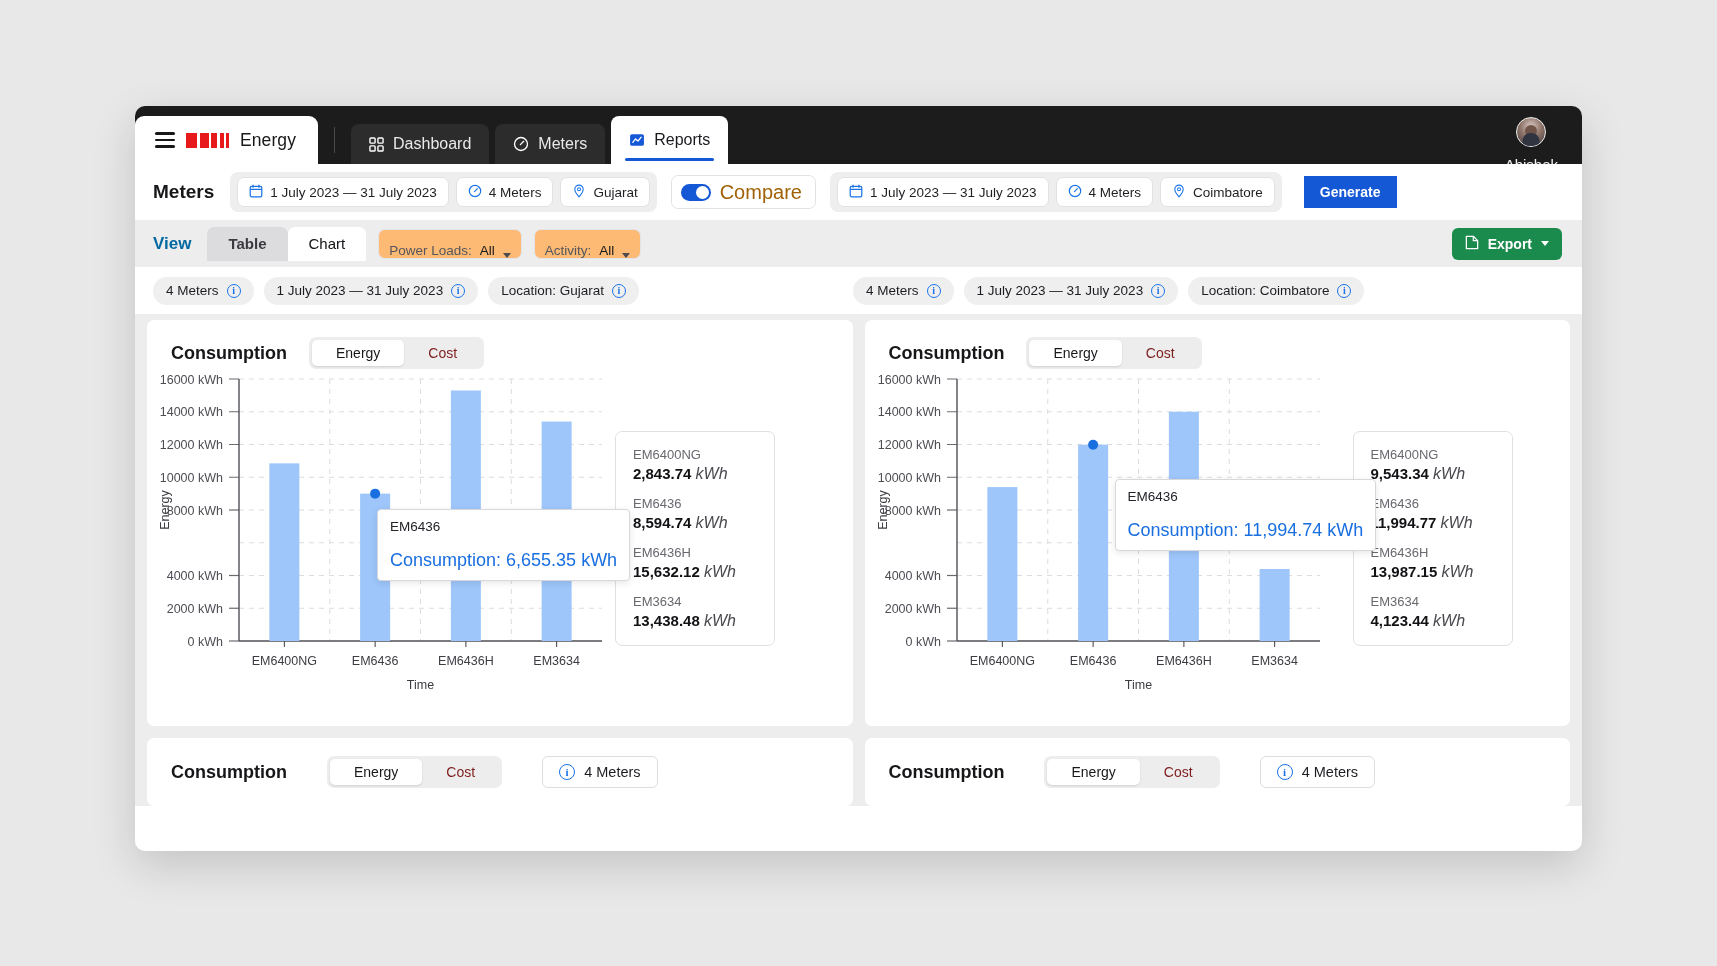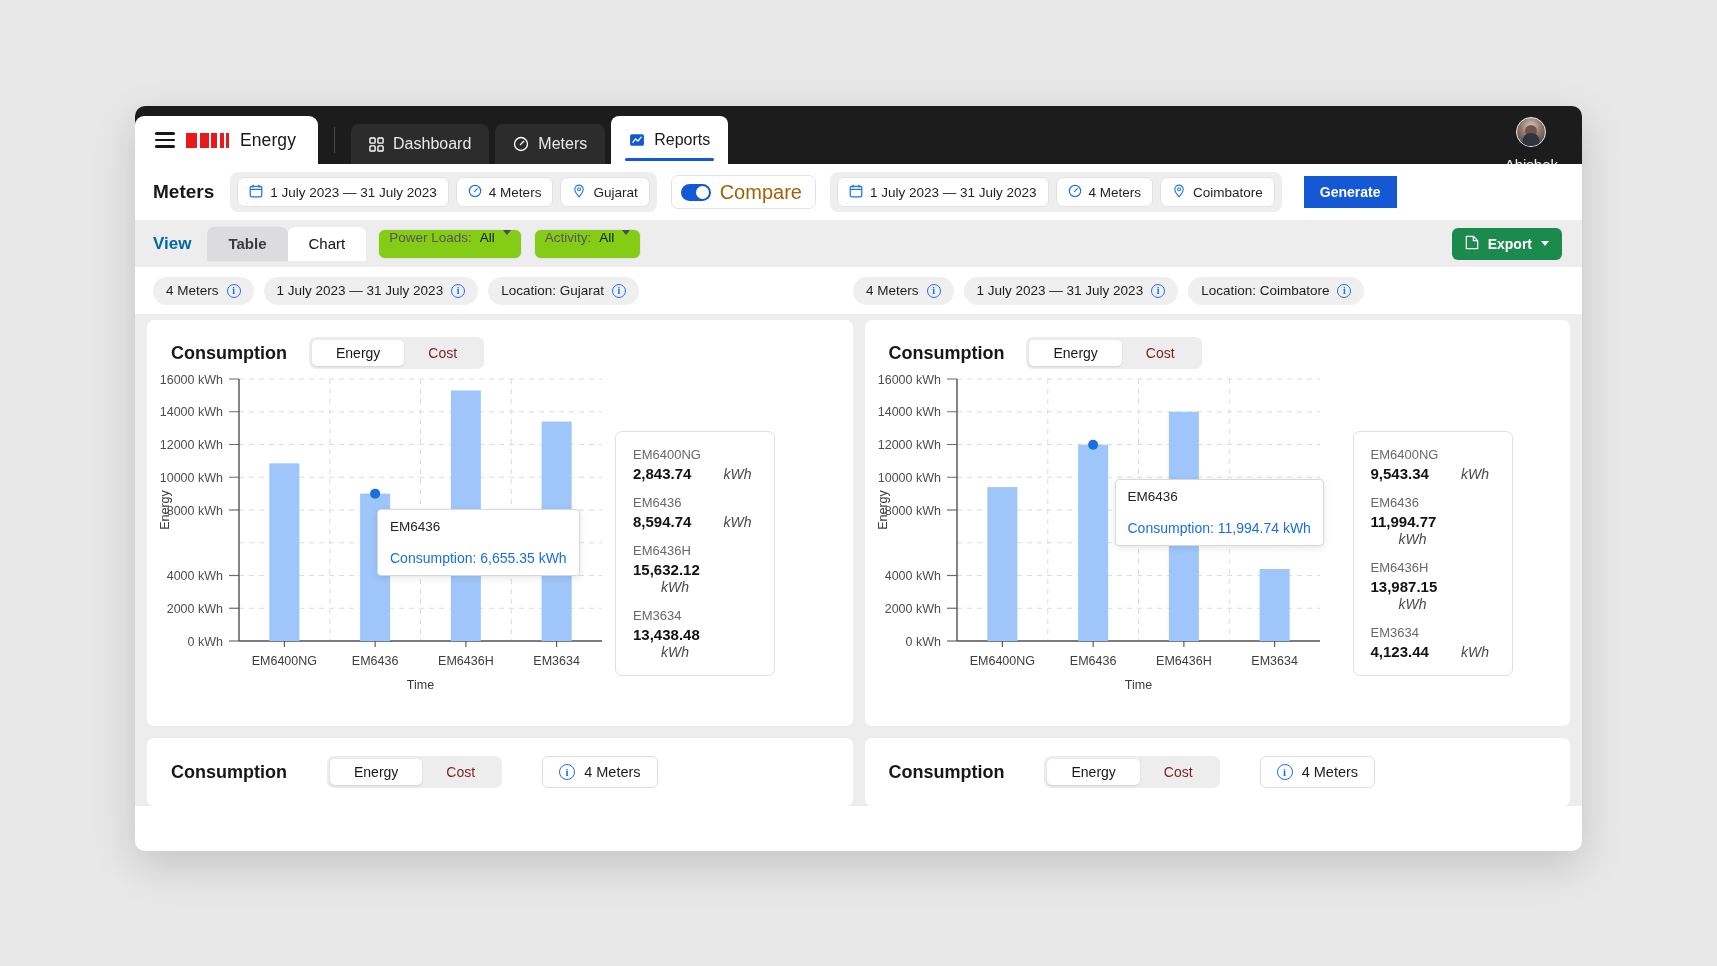--- a/index.html
+++ b/index.html
@@ -151,22 +151,22 @@
   }
   .view-title { font-size: 17px; font-weight: 700; color:#0369a1; margin-right: 4px;}
   .seg-tabs { display:flex; align-items:center; }
   .seg-tab {
     height: 34px; padding: 0 21px; display:flex; align-items:center;
     font-size: 15px; color:#3a3a3f; cursor:pointer;
     border-radius: 7px 7px 0 0; background: #dcdcde; font-weight: bold;
   }
   .seg-tab.active { background:#fff; color:#111114; font-weight:400; }
   .dd {
-    display:flex;align-items:flex-start;gap:8px;
-    background:#84cc16;border:1px solid #e4e4e7;border-radius:7px;
+    display:flex;align-items:flex-end;gap:8px;
+    background:#fdba74;border:1px solid #e4e4e7;border-radius:7px;
     height:30px;padding:0 10px;font-size:13.5px;color:#56565c;cursor:pointer;
   }
   .dd b { color:#18181b; font-weight:400; }
   .chev { width:0;height:0;border-left:4.5px solid transparent;border-right:4.5px solid transparent;border-top:5.5px solid #4b4b50; }
   .btn-export {
     position:absolute; right: 20px;
     background:#1b8a4d; color:#fff; border:none; border-radius:6px;
     height:32px; padding: 0 13px; display:flex; align-items:center; gap:9px;
     font-size:14px; font-weight:600; cursor:pointer;
     font-family:"Liberation Sans", sans-serif;
@@ -221,30 +221,30 @@
 
   .legend-box {
     position:absolute; border:1px solid #e0e0e3; border-radius:7px;
     background:#fff; padding: 15px 17px;
     width: 160px;
   }
   .legend-item { margin-bottom: 13px; }
   .legend-item:last-child { margin-bottom:0; }
   .legend-name { font-size:13px; color:#68686f; margin-bottom:3px; }
   .legend-val { font-size:15px; color:#121215; font-weight:700; }
-  .legend-val em { font-style:italic; font-weight:400; color:#48484f; font-size:14px;margin-left:28px;}
+  .legend-val em { font-style:italic; font-weight:400; color:#48484f; font-size:16px;}
 
   .tooltip {
     position:absolute; background:#fff; border:1px solid #d8d8dc;
     border-radius: 4px; padding: 9px 12px;
     box-shadow: 0 2px 7px rgba(0,0,0,.10);
     white-space:nowrap;
   }
   .tt-title { font-size:13.5px; color:#23232a; margin-bottom:4px; }
-  .tt-val { font-size:14px; color:#1a6fe0;margin-top:16px; }
+  .tt-val { font-size:18px; color:#1a6fe0;margin-top:16px; }
 
   
   .bottomstrip {
     background:#ededee; padding: 12px 12px 0 12px;
     display:flex; gap:12px; height: 80px;
   }
   .bpanel {
     background:#fff; border-radius:7px; flex:1;
     display:flex; align-items:center; gap: 40px;
     padding: 0 24px; position:relative;

